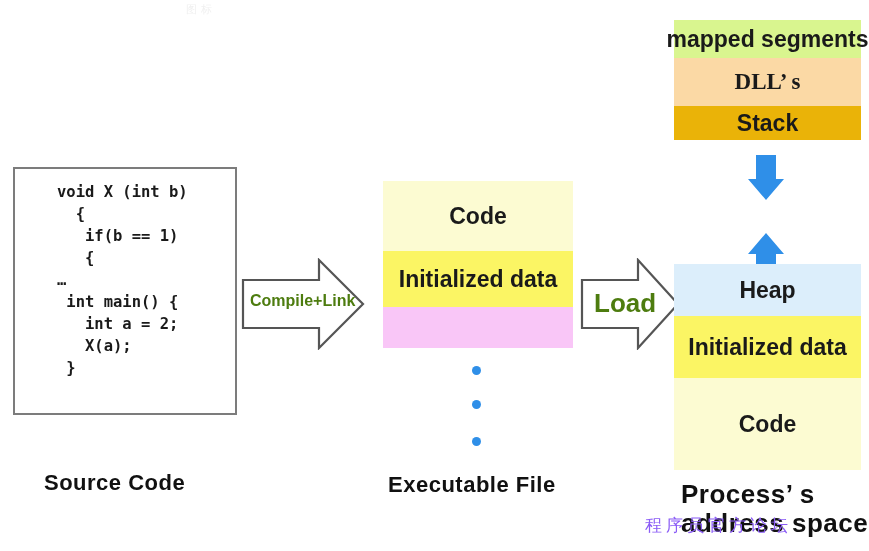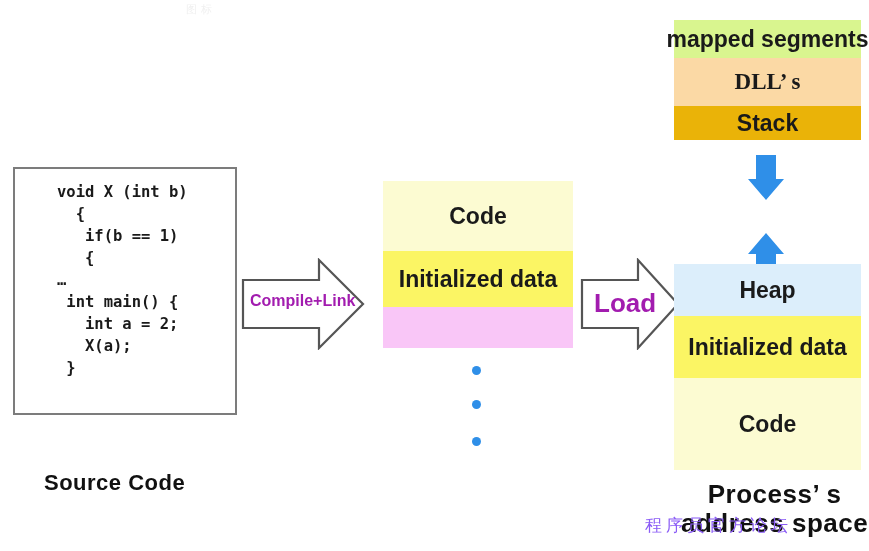--- a/index.html
+++ b/index.html
@@ -61,21 +61,20 @@
     color: #1a1a1a;
     line-height: 22px;
     white-space: pre;
   }
   .caption {
     position: absolute;
     font-family: "Liberation Sans", sans-serif;
     font-weight: bold;
     color: #111111;
     white-space: nowrap;
-    text-align: center;
   }
   #caption-source {
     left: 44px;
     top: 470px;
     font-size: 22px;
     letter-spacing: 0.5px;
   }
   #caption-exec {
     left: 388px;
     top: 472px;
@@ -139,21 +138,21 @@
   
   .block-arrow {
     position: absolute;
   }
   #arrow-compile { left: 241px; top: 258px; width: 124px; height: 92px; }
   #arrow-load    { left: 580px; top: 258px; width: 100px; height: 92px; }
   .arrow-label {
     position: absolute;
     font-family: "Liberation Sans", sans-serif;
     font-weight: bold;
-    color: #a21caf;
+    color: #4d7c0f;
     white-space: nowrap;
   }
   #label-compile { left: 250px; top: 292px; font-size: 16px; }
   #label-load    { left: 594px; top: 288px; font-size: 26px; }
 </style>
 </head>
 <body>
 
 <div id="canvas">
 
@@ -179,20 +178,21 @@
 
   <div class="block" id="exec-header">Header</div>
   <div class="block" id="exec-code">Code</div>
   <div class="block" id="exec-initdata">Initialized data</div>
   <div class="block" id="exec-unint"></div>
 
   <div class="dot" id="dot-1"></div>
   <div class="dot" id="dot-2"></div>
   <div class="dot" id="dot-3"></div>
 
+  <div class="caption" id="caption-exec">Executable File</div>
 
   <svg class="block-arrow" id="arrow-load" viewBox="0 0 100 92">
     <polygon points="2,22 58,22 58,2 98,46 58,90 58,70 2,70" fill="#ffffff" stroke="#555555" stroke-width="2.2" stroke-linejoin="miter"></polygon>
   </svg>
   <div class="arrow-label" id="label-load">Load</div>
 
   <div class="block" id="proc-mapped">mapped segments</div>
   <div class="block" id="proc-dll">DLL’ s</div>
   <div class="block" id="proc-stack">Stack</div>
 

